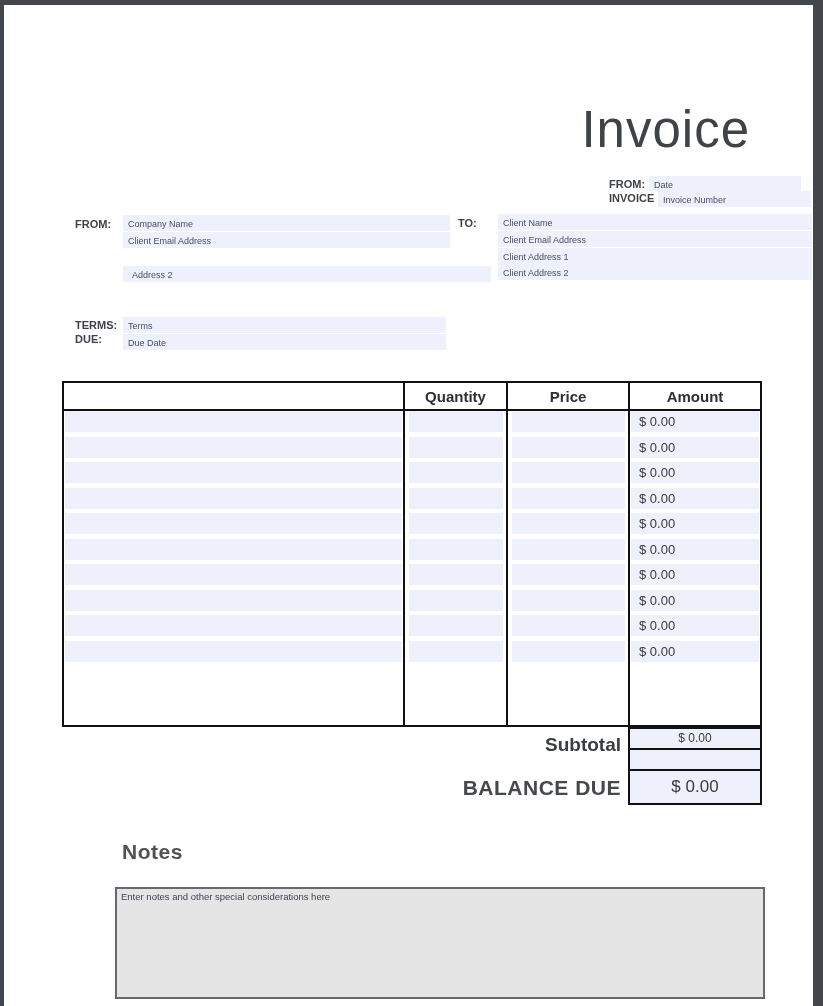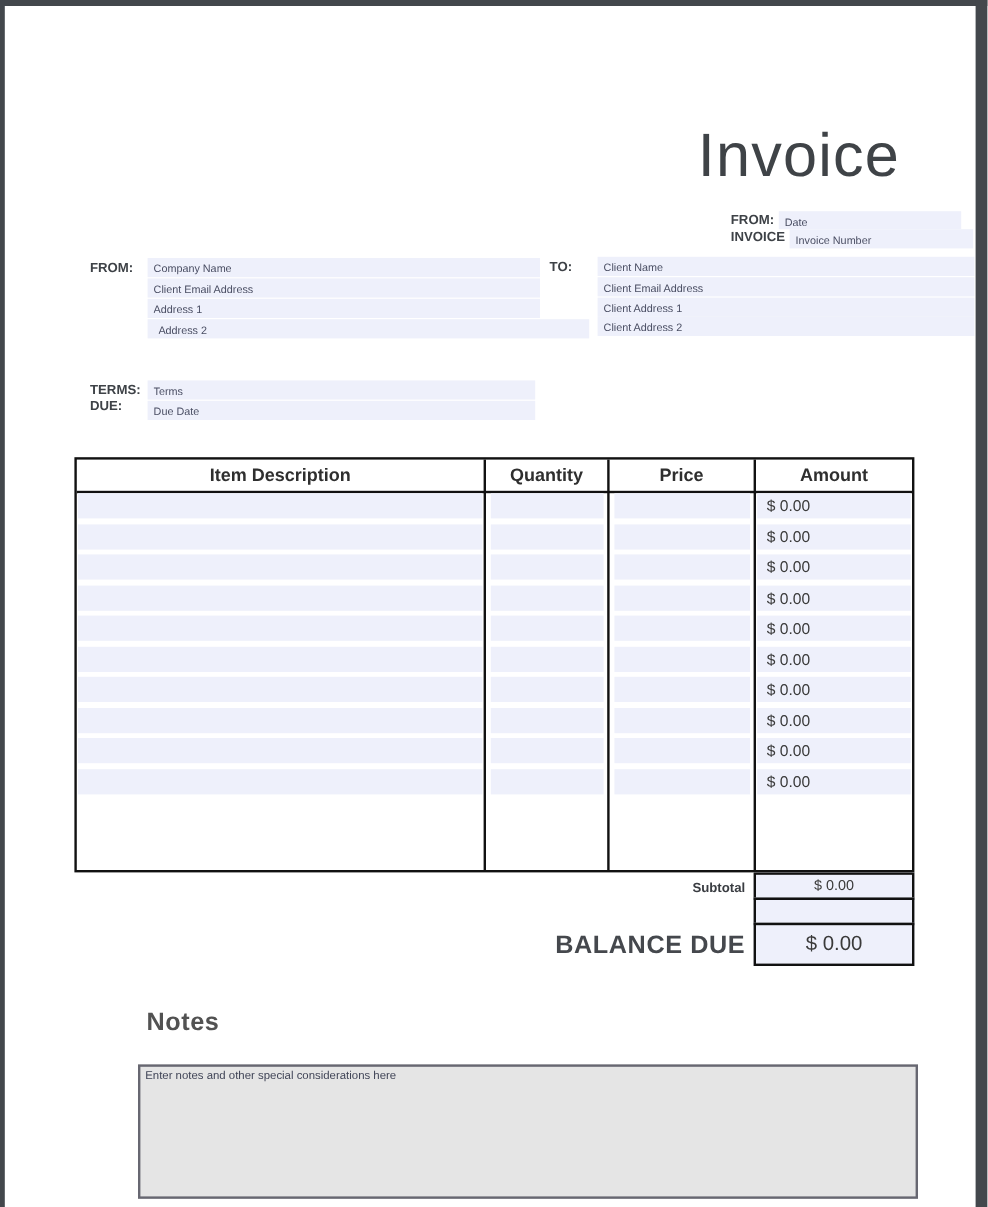--- a/index.html
+++ b/index.html
@@ -81,21 +81,21 @@
   }
   .c-desc  { left:1px;   width:337px; }
   .c-qty   { left:345px; width:94px;  }
   .c-price { left:448px; width:113px; }
   .c-amt   { left:567px; width:128px; font-size:13px; line-height:21px; padding-left:8px; color:#3a3a3a; }
   .r0 { top:28px; } .r1 { top:54px; } .r2 { top:79px; } .r3 { top:105px; } .r4 { top:130px; }
   .r5 { top:156px; } .r6 { top:181px; } .r7 { top:207px; } .r8 { top:232px; } .r9 { top:258px; }
 
   
   .sum-label { position:absolute; left:380px; width:241px; text-align:right; font-weight:bold; color:#3a3d42; }
-  .subtotal-label { top:734px; font-size:11px; }
+  .subtotal-label { top:734px; font-size:19px; }
   .tax-label      { top:756px; font-size:13px; }
   .balance-label  { top:776px; font-size:21px; letter-spacing:0.5px; color:#45484d; }
   .sum-box {
     position:absolute; left:628px; width:134px; background:#eef0fb;
     border:2px solid #111111; text-align:center; color:#3a3a3a;
   }
   .subtotal-box { top:727px; height:23px; font-size:12px; line-height:19px; }
   .tax-box      { top:748px; height:23px; }
   .balance-box  { top:769px; height:36px; font-size:17px; line-height:32px; }
   .tax-input {
@@ -127,36 +127,34 @@
   <div class="doc-title">Invoice</div>
 
   <div class="lbl date-label">FROM:</div>
   <input class="field date-field" placeholder="Date" style="">
   <div class="lbl invoice-label">INVOICE</div>
   <input class="field invoice-field" placeholder="Invoice Number" style="">
 
   <div class="lbl from-label">FROM:</div>
   <input class="field from-f1" placeholder="Company Name" style="">
   <input class="field from-f2" placeholder="Client Email Address" style="">
-  <input class="field from-f3" placeholder="Address 1" style="">
   <input class="field from-f4" placeholder="Address 2" style="">
 
   <div class="lbl to-label">TO:</div>
   <input class="field to-f1" placeholder="Client Name" style="">
   <input class="field to-f2" placeholder="Client Email Address" style="">
   <input class="field to-f3" placeholder="Client Address 1" style="">
   <input class="field to-f4" placeholder="Client Address 2" style="">
 
   <div class="lbl terms-label">TERMS:</div>
   <div class="lbl due-label">DUE:</div>
   <input class="field due-field" placeholder="Due Date" style="">
   <input class="field terms-field" placeholder="Terms" style="">
 
   <div class="items-table">
-    <div class="thead-cell th-desc">Item Description</div>
     <div class="thead-cell th-qty">Quantity</div>
     <div class="thead-cell th-price">Price</div>
     <div class="thead-cell th-amount">Amount</div>
     <div class="thead-border"></div>
     <div class="vline vl-1"></div>
     <div class="vline vl-2"></div>
     <div class="vline vl-3"></div>
 
     <div class="item-row r0">
       <input class="cell c-desc" style="">

